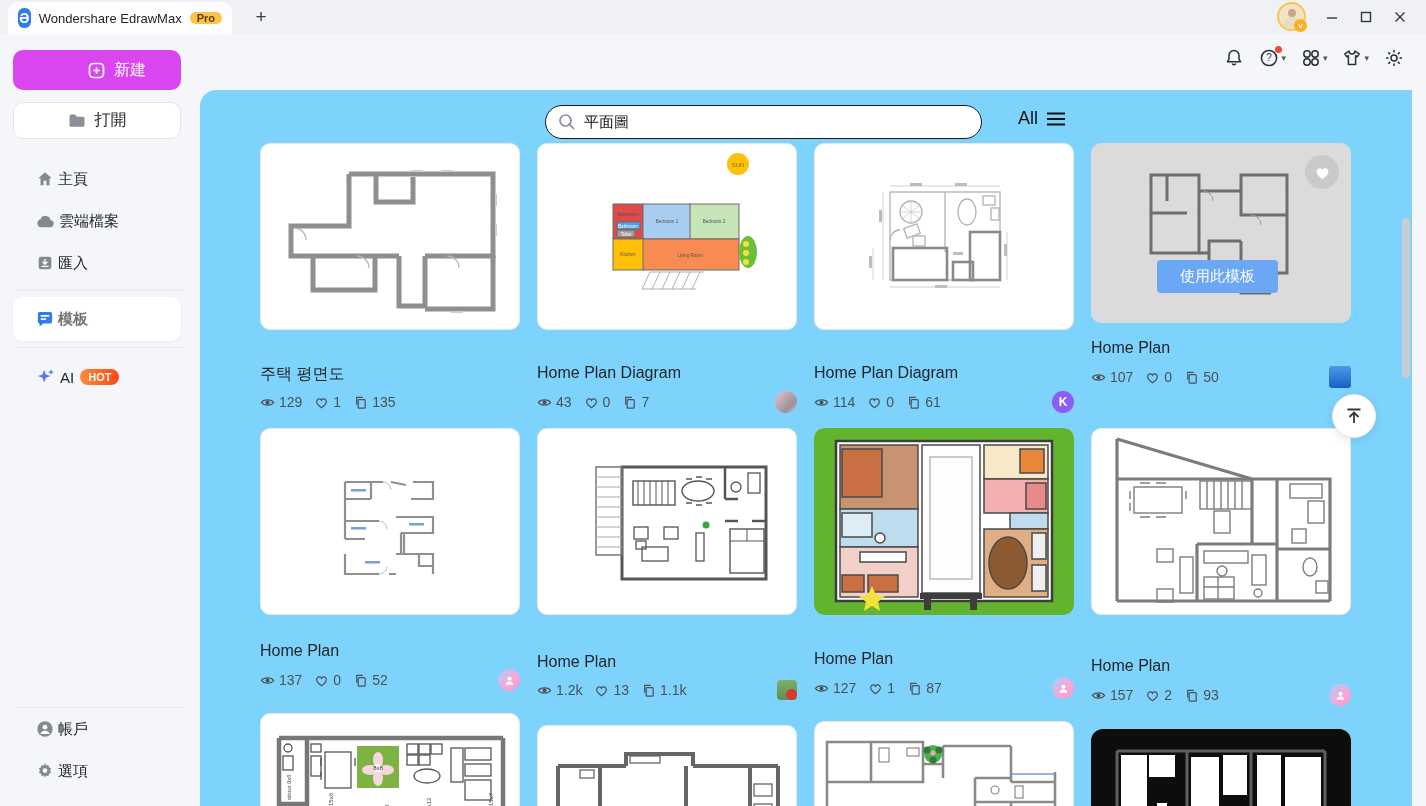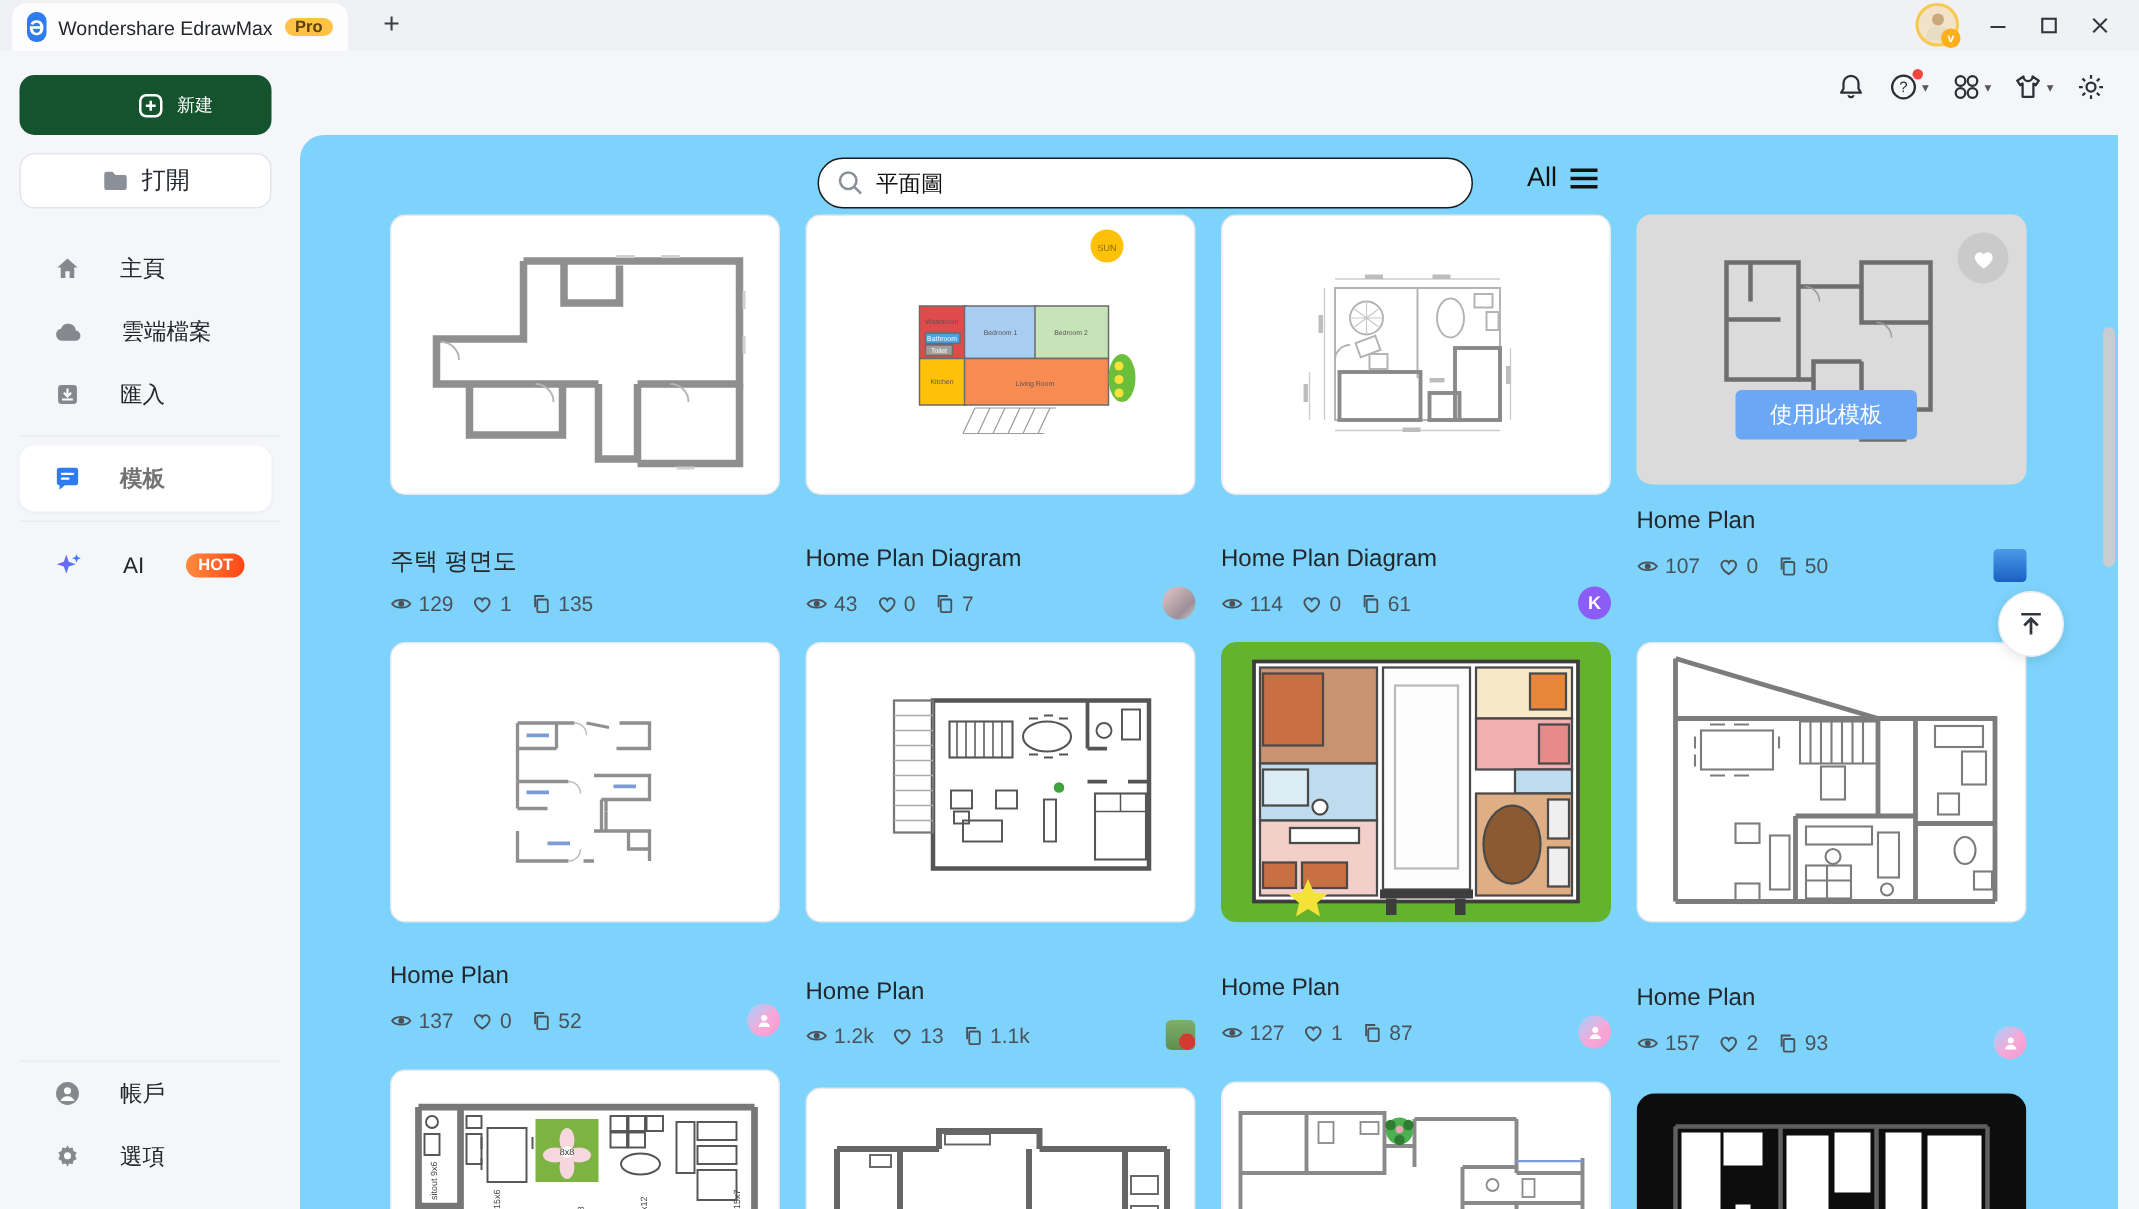--- a/index.html
+++ b/index.html
@@ -20,28 +20,28 @@
   .tb-avatar { position:absolute; left:1277px; top:2px; width:29px; height:29px; border-radius:50%;
     background:#f2e2c8; border:2px solid #F6C94E; }
   .tb-avatar .head { position:absolute; left:9px; top:5px; width:8px; height:8px; border-radius:50%; background:#caa87c; }
   .tb-avatar .body { position:absolute; left:5px; top:13px; width:16px; height:10px; border-radius:8px 8px 0 0; background:#e7ddc4; }
   .tb-badge { position:absolute; right:-3px; bottom:-3px; width:13px; height:13px; border-radius:50%;
     background:#FFAF1B; color:#fff; font-size:8px; display:flex; align-items:center; justify-content:center; font-weight:bold;}
   .winbtn { position:absolute; top:5px; width:28px; height:24px; display:flex; align-items:center; justify-content:center; }
 
   
   .sidebar { position:absolute; left:0; top:34px; width:200px; height:772px; }
-  .btn-new { position:absolute; left:13px; top:16px; width:168px; height:40px; background:#14532d;
+  .btn-new { position:absolute; left:13px; top:16px; width:168px; height:40px; background:#d946ef;
     border-radius:10px; display:flex; align-items:center; justify-content:center; gap:9px;
-    color:#fff; font-size:12px;padding-left:40px; }
+    color:#fff; font-size:16px;padding-left:40px; }
   .btn-open { position:absolute; left:13px; top:68px; width:168px; height:37px; background:#fff;
     border:1px solid #e3e5ea; border-radius:10px; display:flex; align-items:center; justify-content:center;
     gap:9px; color:#23262b; font-size:16px; }
   .nav-item { position:absolute; left:13px; width:168px; height:42px; display:flex; align-items:center;
-    gap:26px; padding-left:23px; font-size:15px; color:#23262b; border-radius:10px; }
+    gap:4px; padding-left:23px; font-size:15px; color:#23262b; border-radius:10px; }
   .nav-item.active { background:#fff; color:#737373; font-weight:bold; box-shadow:0 1px 3px rgba(40,60,120,.06); }
   .divider { position:absolute; left:13px; width:174px; height:1px; background:#e9ebf0; }
   .hot { background:linear-gradient(90deg,#ff8a3c,#ff4616); color:#fff; font-size:11px; font-weight:bold;
     border-radius:10px; padding:2px 8px; margin-left:2px; }
 
   
   .panel { position:absolute; left:200px; top:90px; width:1212px; height:716px; background:#7dd3fc;
     border-top-left-radius:16px; overflow:hidden; }
   .searchbox { position:absolute; left:345px; top:15px; width:437px; height:34px; }
   .searchbox input { width:100%; height:100%; border:1.6px solid #1a1a1a; border-radius:17px;

